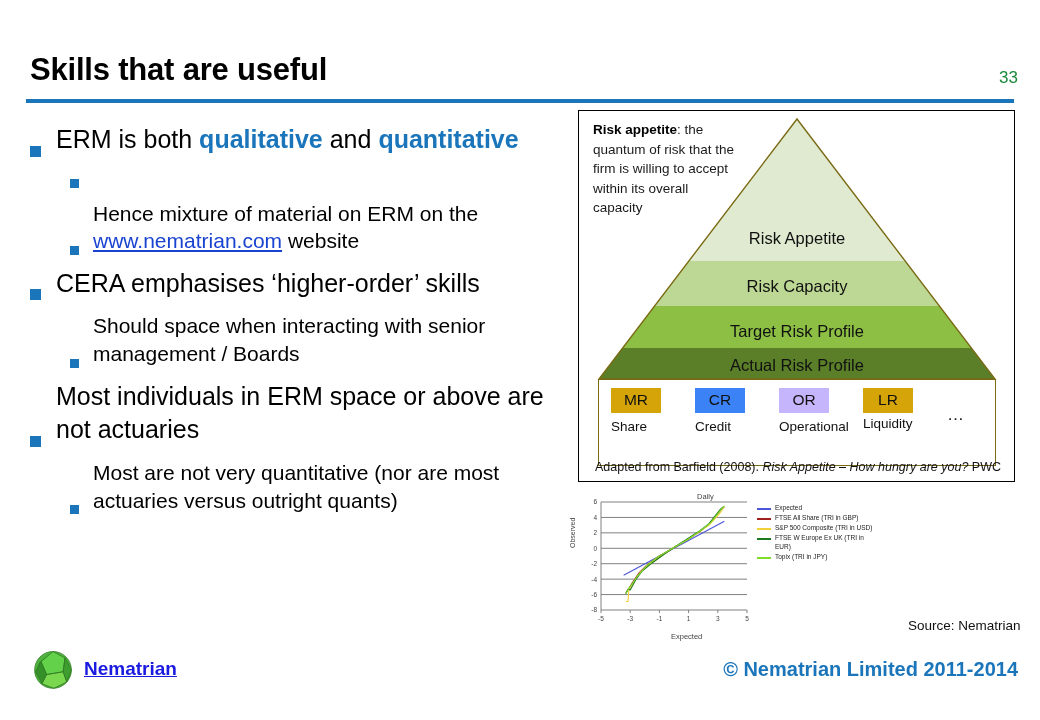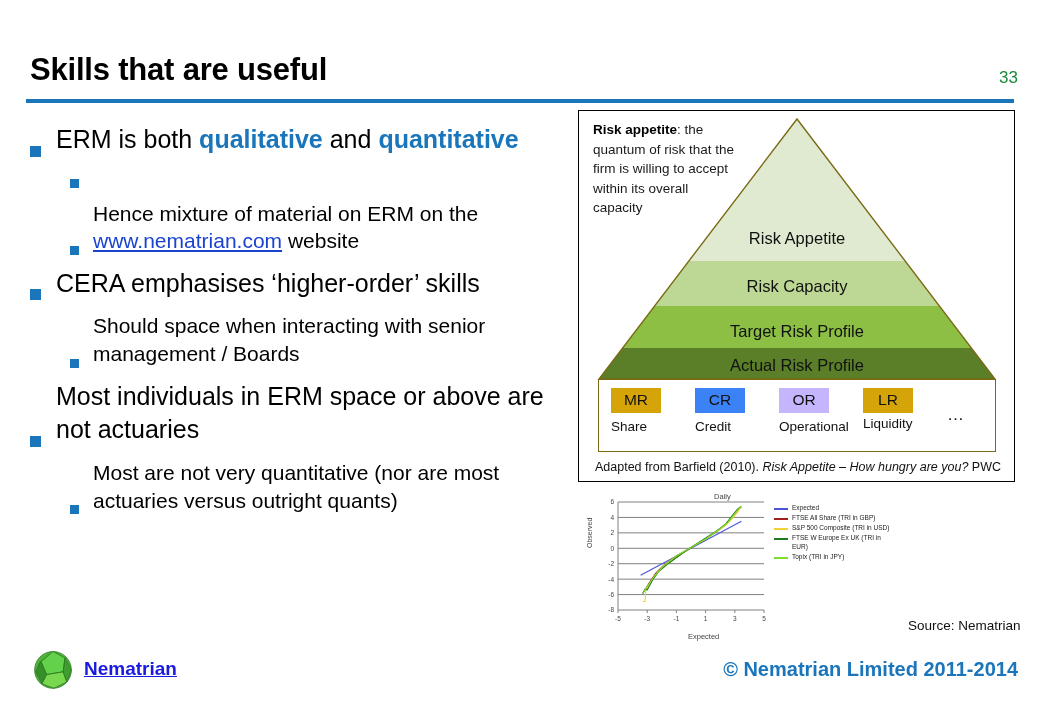--- a/index.html
+++ b/index.html
@@ -95,21 +95,21 @@
   }
   .bl-appetite { top: 118px; }
   .bl-capacity { top: 166px; }
   .bl-target   { top: 211px; }
   .bl-actual   { top: 245px; }
 
   
   .risk-strip {
     position: absolute;
     left: 19px; top: 268px;
-    width: 398px; height: 73px;
+    width: 398px; height: 87px;
     border: 1.4px solid #7a6a14;
     background: #fff;
     box-sizing: border-box;
   }
   .risk-cells {
     position: absolute; left: 0; top: 0;
     width: 100%; height: 100%;
     display: flex;
     align-items: flex-start;
     padding: 8px 6px 0 12px;
@@ -143,21 +143,21 @@
     left: 16px; bottom: 7px;
     font-size: 12.5px;
     color: #111;
     white-space: nowrap;
   }
   .attribution i { font-style: italic; }
 
   
   .minichart {
     position: absolute;
-    left: 592px; top: 492px;
+    left: 575px; top: 492px;
     width: 300px; height: 152px;
   }
   .mc-title {
     position: absolute; left: 122px; top: 0px;
     font-size: 7.5px; color: #444;
   }
   .mc-ylab {
     position: absolute; left: -6px; top: 56px;
     font-size: 7px; color: #444;
     transform: rotate(-90deg);
@@ -265,21 +265,21 @@
       <div class="risk-cells" id="risk-cells">
           <div class="risk-cell"><div class="risk-chip" style="background: rgb(212, 164, 8);">MR</div><div class="risk-name">Share</div></div>
           <div class="risk-cell"><div class="risk-chip" style="background: #3b82f6;">CR</div><div class="risk-name">Credit</div></div>
           <div class="risk-cell"><div class="risk-chip" style="background: #c4b5fd;">OR</div><div class="risk-name">Operational</div></div>
           <div class="risk-cell liq"><div class="risk-chip" style="background: rgb(212, 164, 8);">LR</div><div class="risk-name">Liquidity</div></div>
           <div class="ellipsis">…</div>
         </div>
     </div>
 
     <div class="attribution">
-      <span>Adapted from Barfield (2010). </span><i>Risk Appetite – How hungry are you?</i><span> PWC</span>
+      <span>Adapted from Barfield (2008). </span><i>Risk Appetite – How hungry are you?</i><span> PWC</span>
     </div>
   </div>
 
   <div class="minichart">
     <div class="mc-title">Daily</div>
     <div class="mc-ylab">Observed</div>
     <div class="mc-xlab">Expected</div>
     <svg id="mc-svg" width="176" height="140" viewBox="0 0 176 140">
         <line x1="26" y1="10" x2="172" y2="10" stroke="#808080" stroke-width="1"></line>
         <text x="22" y="12.4" text-anchor="end" font-size="6.5" fill="#444" font-family="&quot;Liberation Sans&quot;, sans-serif">6</text>

